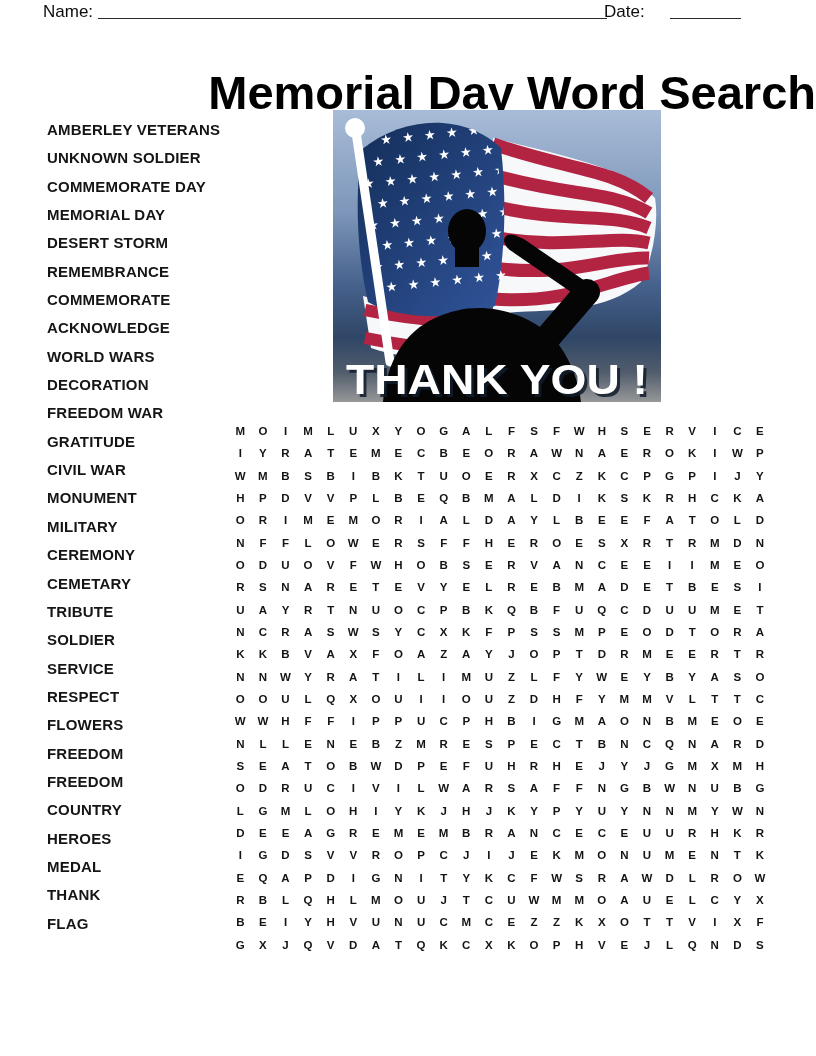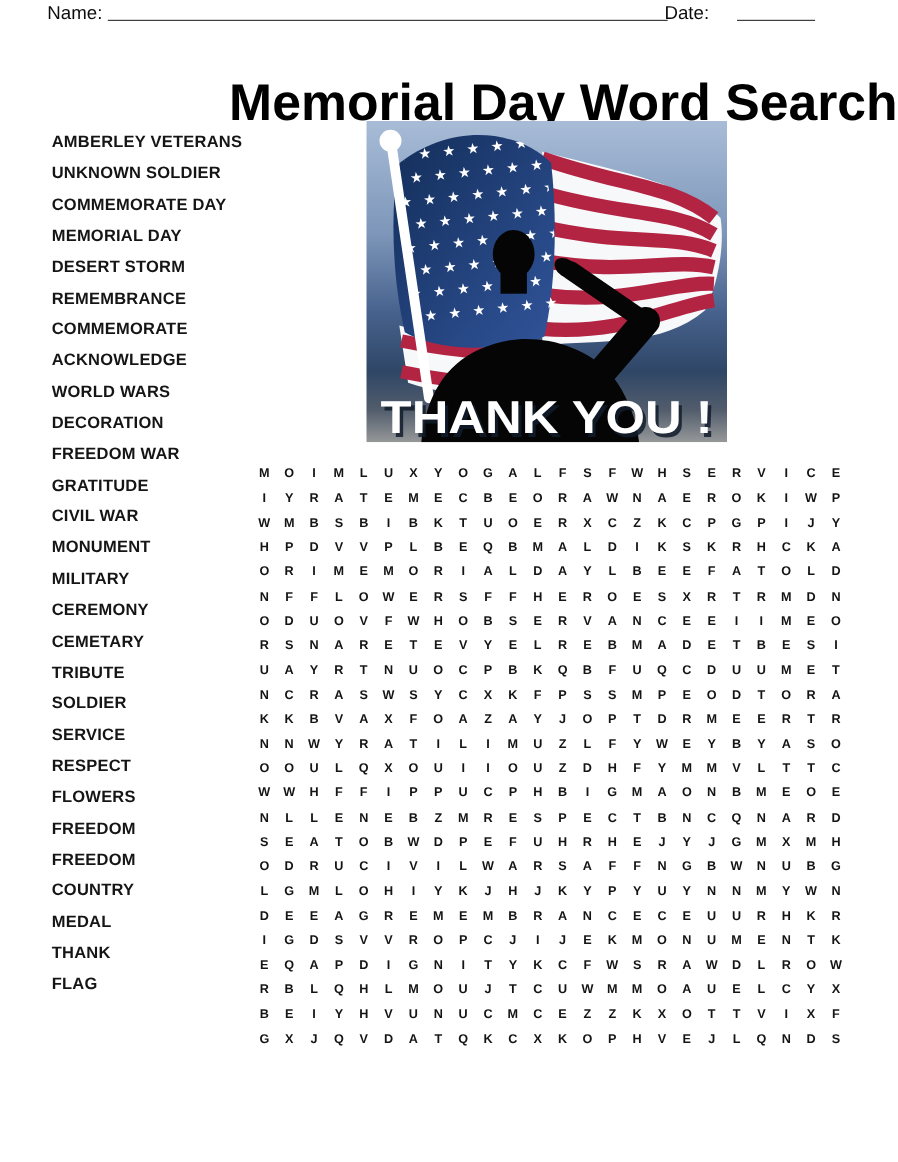--- a/index.html
+++ b/index.html
@@ -64,20 +64,21 @@
       <div class="word">CEREMONY</div>
       <div class="word">CEMETARY</div>
       <div class="word">TRIBUTE</div>
       <div class="word">SOLDIER</div>
       <div class="word">SERVICE</div>
       <div class="word">RESPECT</div>
       <div class="word">FLOWERS</div>
       <div class="word">FREEDOM</div>
       <div class="word">FREEDOM</div>
       <div class="word">COUNTRY</div>
+      <div class="word">HEROES</div>
       <div class="word">MEDAL</div>
       <div class="word">THANK</div>
       <div class="word">FLAG</div>
     </div>
 
   <div class="hero">
     <svg width="328" height="292" viewBox="0 0 328 292" xmlns="http://www.w3.org/2000/svg">
       <defs>
         <linearGradient id="bgGrad" x1="0" y1="0" x2="0" y2="1">
           <stop offset="0" stop-color="#a8bcd7"></stop>

